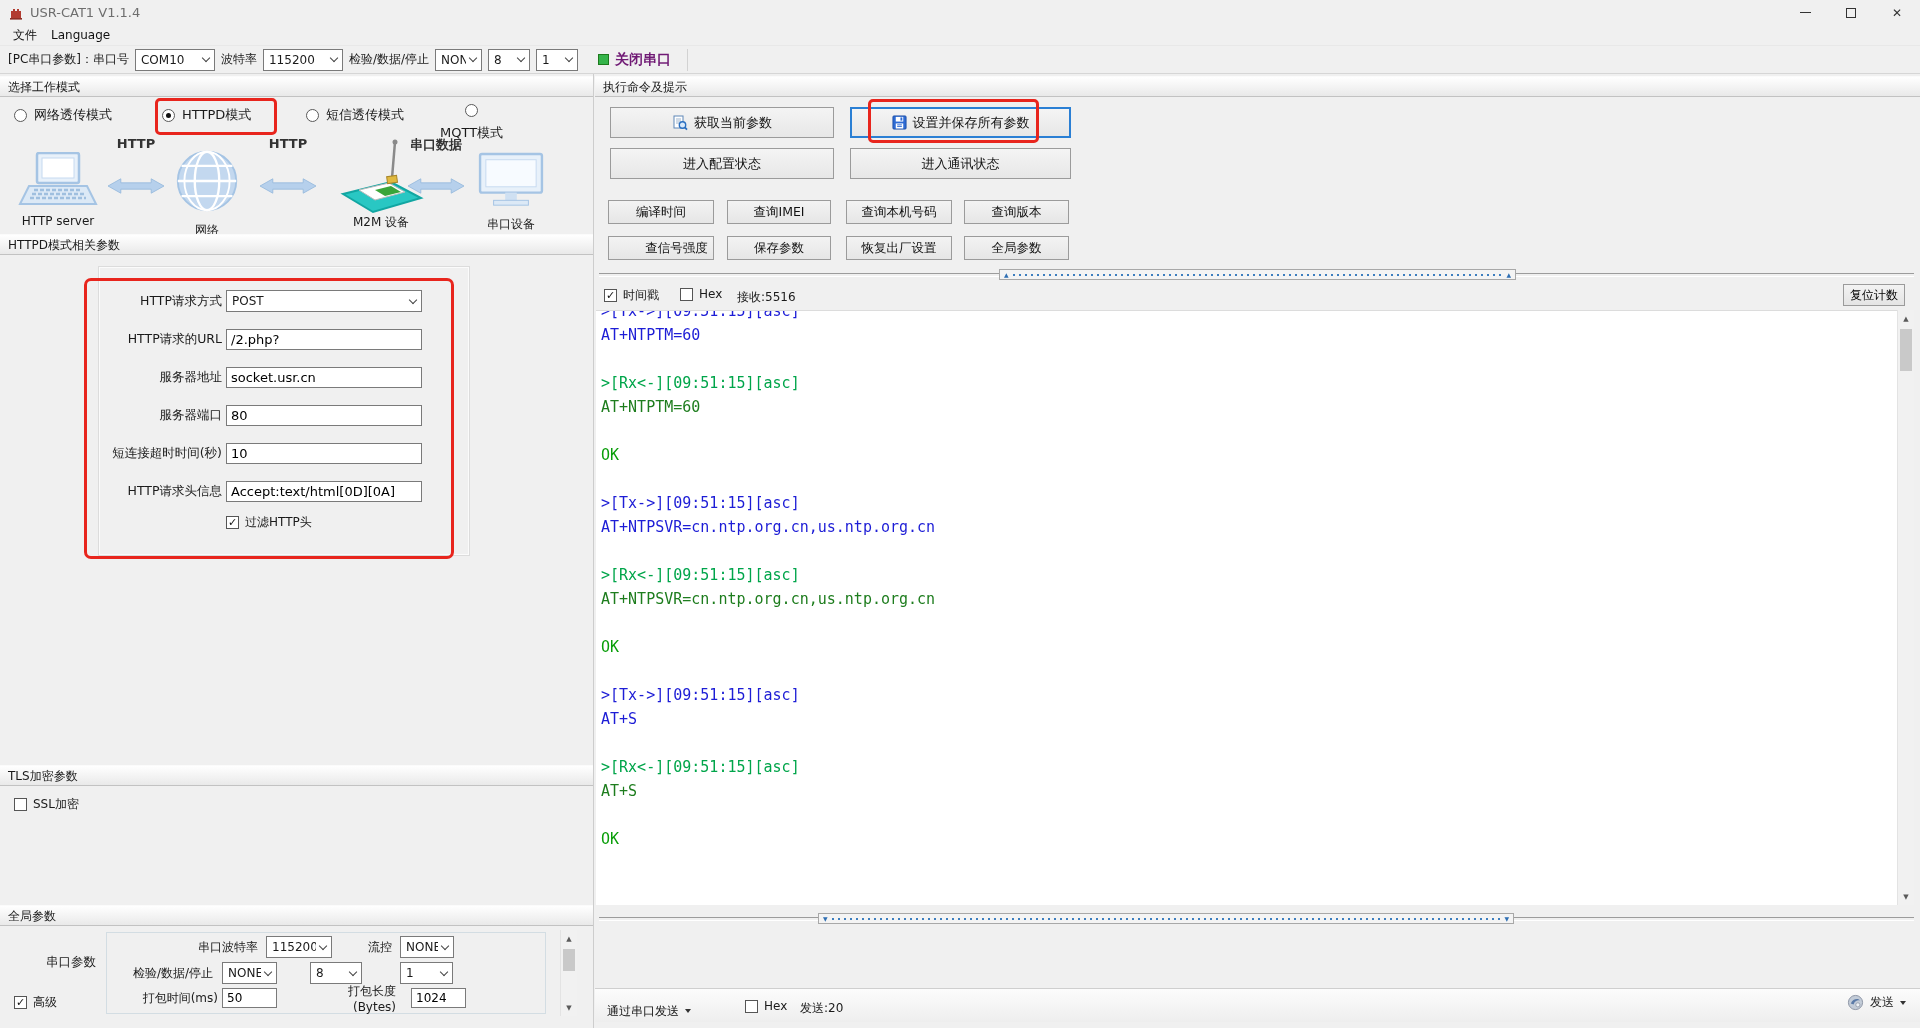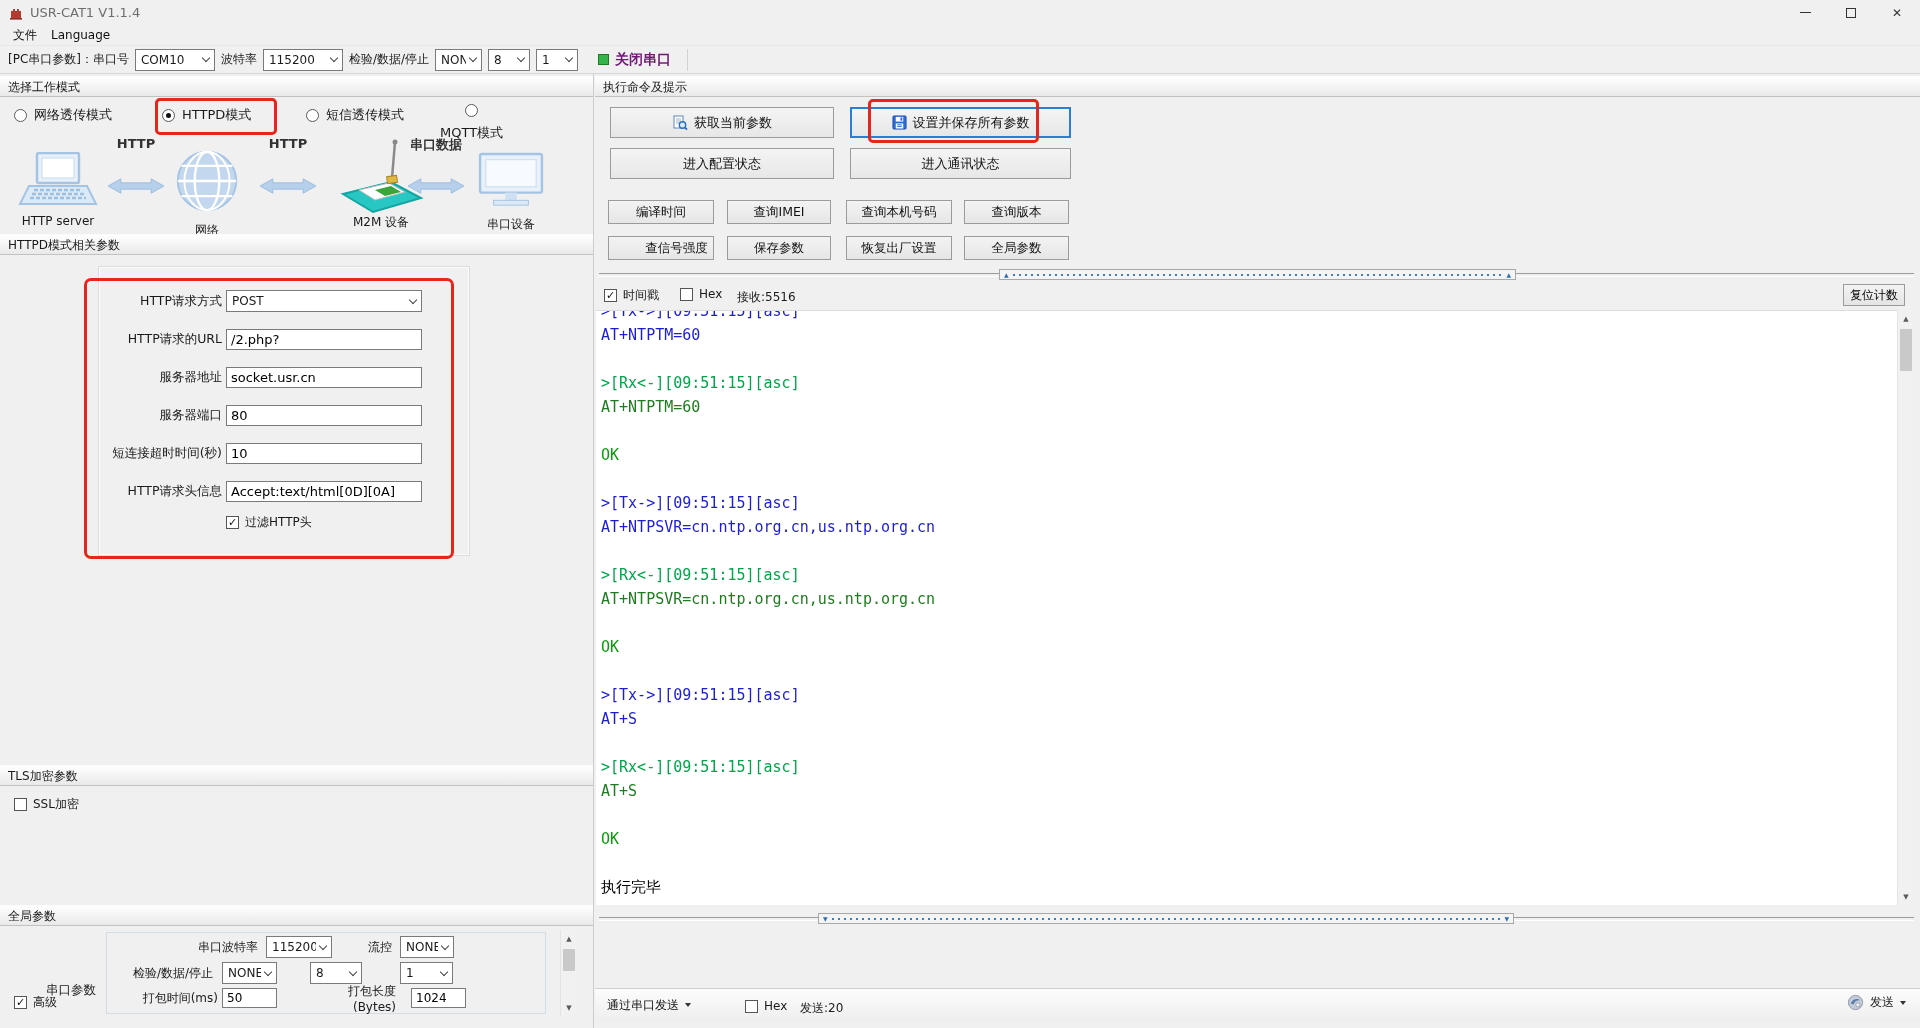--- a/index.html
+++ b/index.html
@@ -268,21 +268,21 @@
     <div class="red-box" style="left:84px; top:204px; width:370px; height:281px; border-radius:7px"></div>
 
     <div class="ghdr" style="top:691px">TLS加密参数</div>
     <div class="cbrow" style="left:14px; top:722px">
       <span class="cb"></span>
       <span>SSL加密</span>
     </div>
 
     <div class="ghdr" style="top:831px">全局参数</div>
     <div class="gp-box"></div>
-    <span style="position:absolute; left:46px; top:908px; font-size:12.5px">串口参数</span>
+    <span style="position:absolute; left:46px; top:880px; font-size:12.5px">串口参数</span>
 
     <div class="gp-row" style="left:150px; top:862px">
       <span class="gp-label" style="width:108px">串口波特率</span>
       <div class="combo" style="width:66px; margin-left:8px">
           <span class="cval">115200</span>
           <span class="chev"></span>
         </div>
     </div>
     <div class="gp-row" style="left:340px; top:862px">
       <span class="gp-label" style="width:52px">流控</span>
@@ -407,39 +407,38 @@
           <div class="line c-ok">OK</div>
           <div class="line blank">&nbsp;</div>
           <div class="line c-tx">&gt;[Tx-&gt;][09:51:15][asc]</div>
           <div class="line c-tx">AT+S</div>
           <div class="line blank">&nbsp;</div>
           <div class="line c-rx">&gt;[Rx&lt;-][09:51:15][asc]</div>
           <div class="line c-rxd">AT+S</div>
           <div class="line blank">&nbsp;</div>
           <div class="line c-ok">OK</div>
           <div class="line blank">&nbsp;</div>
-          <div class="line c-pl">执行完毕</div>
         </div>
     </div>
     <div class="vscroll" style="left:1302px; top:236px; width:17px; height:595px">
       <div class="vs-arrow" style="top:0">▲</div>
       <div class="vs-thumb" style="top:19px; height:42px"></div>
       <div class="vs-arrow" style="bottom:0">▼</div>
     </div>
 
     <div class="splitter" style="top:838px">
       <div class="spl-slider" style="left:219px; width:696px">
         <span class="spl-tri">▼</span>
         <span class="spl-dots"></span>
         <span class="spl-tri">▼</span>
       </div>
     </div>
 
     <div class="send-bar">
-      <div class="ddbtn" style="left:6px; top:4px">
+      <div class="ddbtn" style="left:6px; top:10px">
         <span>通过串口发送</span>
         <span class="caret-down" style="border-top-width:4px; border-left-width:3px; border-right-width:3px"></span>
       </div>
       <div class="cbrow" style="left:150px; top:10px">
         <span class="cb"></span>
         <span>Hex</span>
       </div>
       <span style="position:absolute; left:205px; top:11px">发送:20</span>
       <div class="send-right">
         <svg width="17" height="17" viewBox="0 0 18 18">

